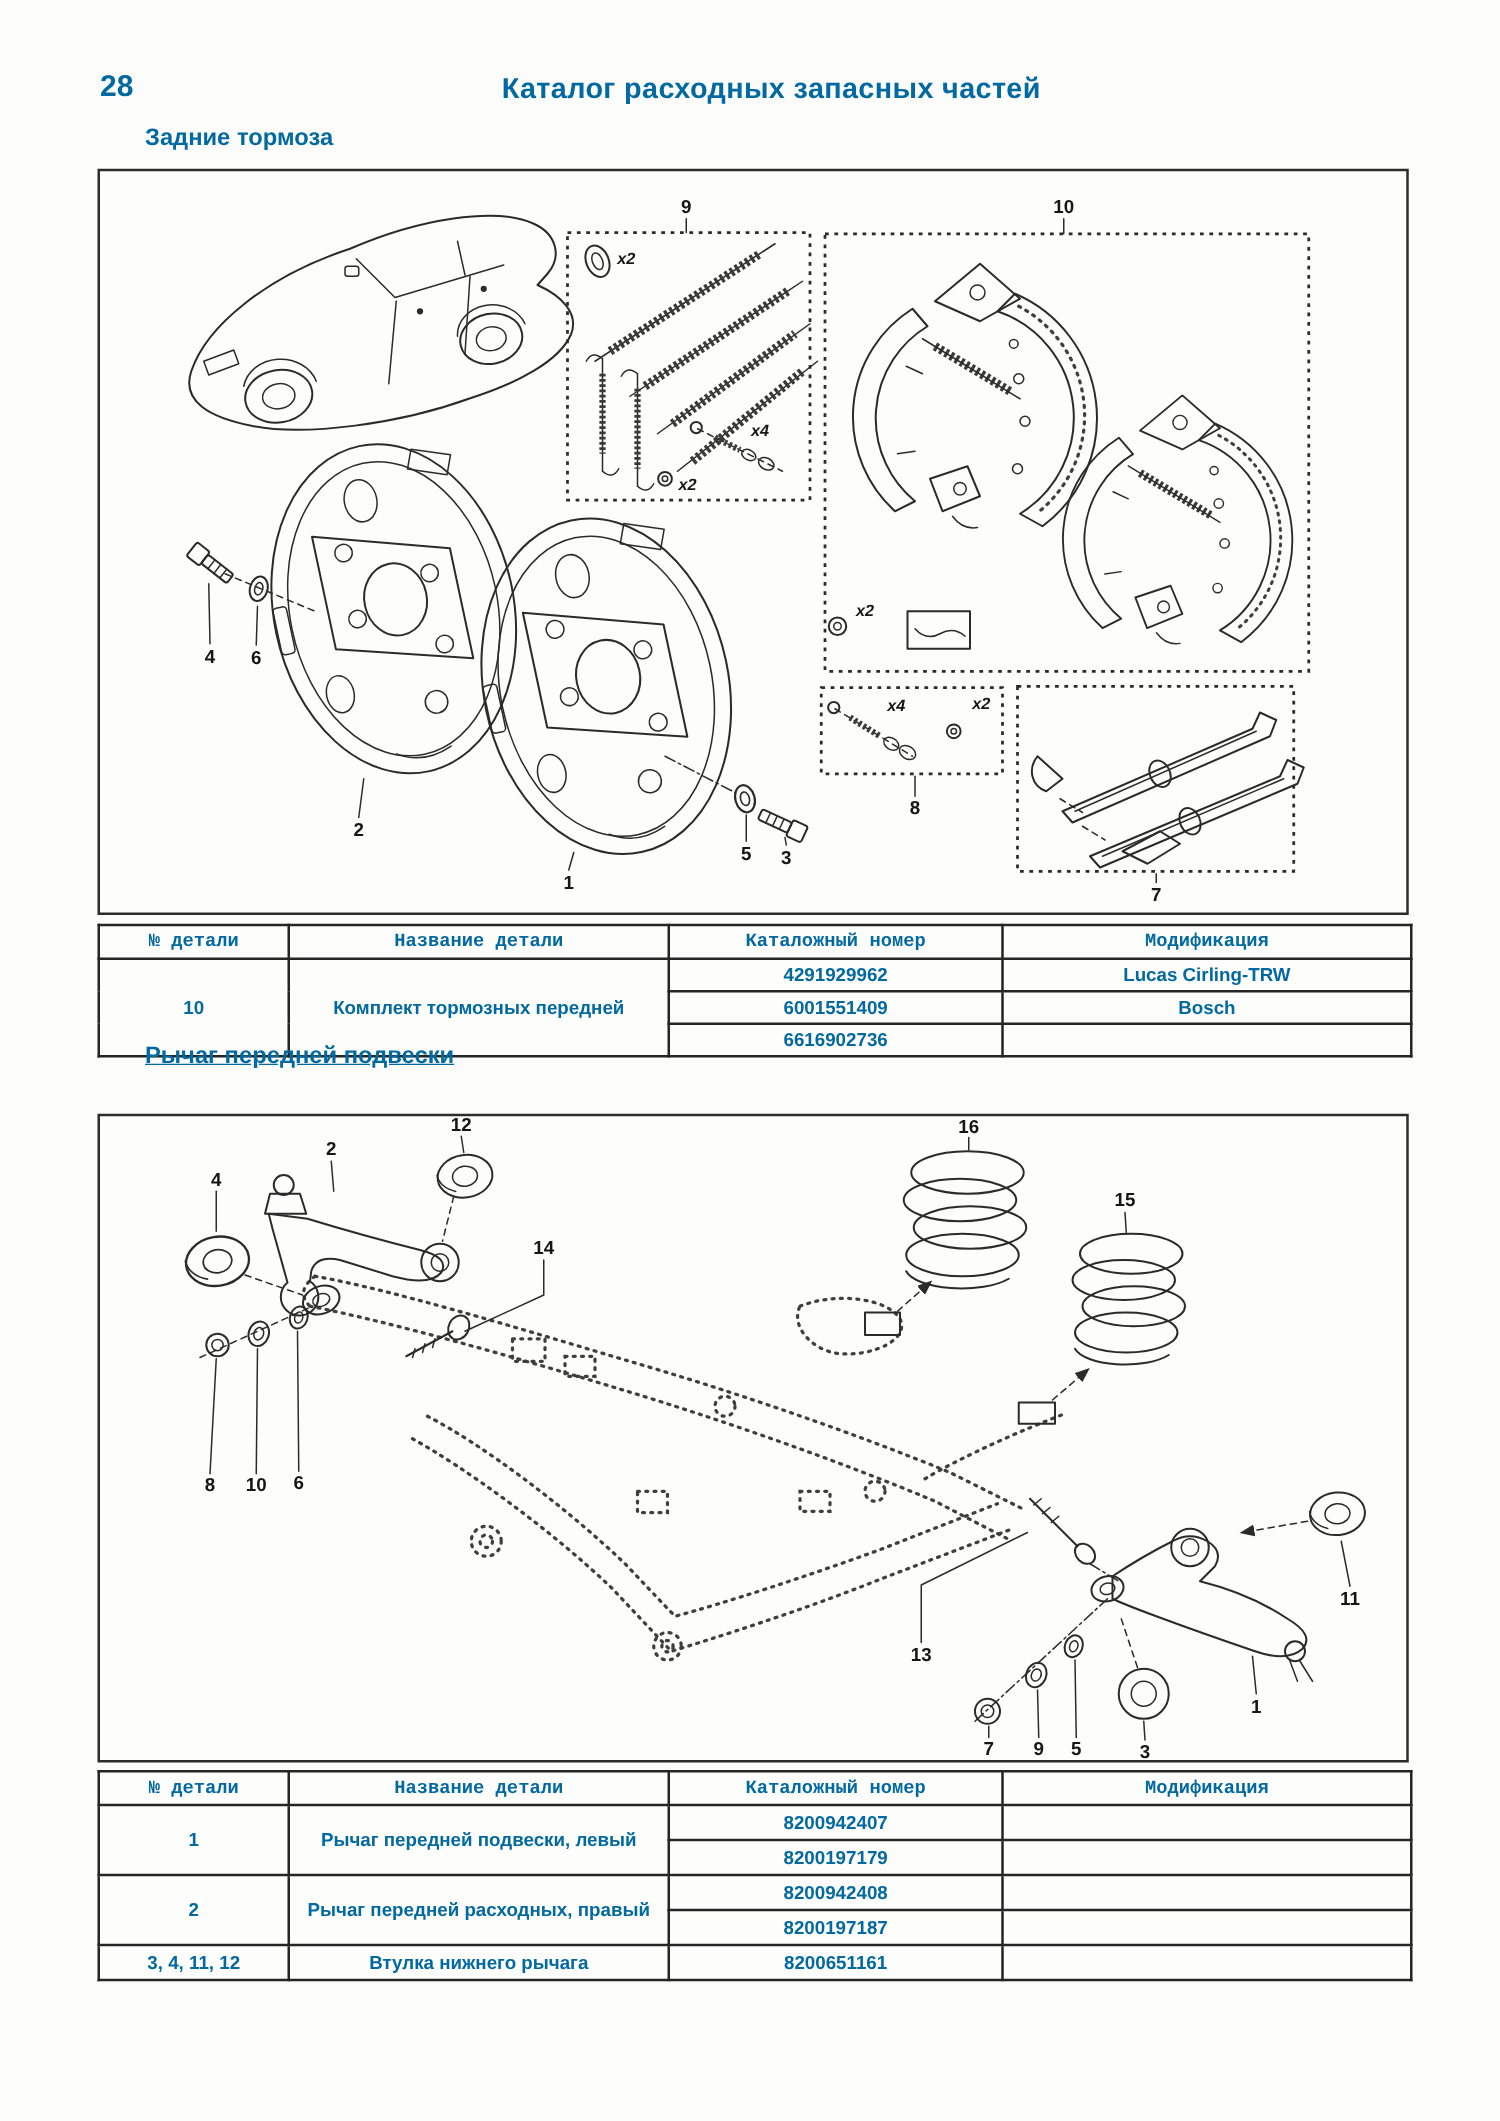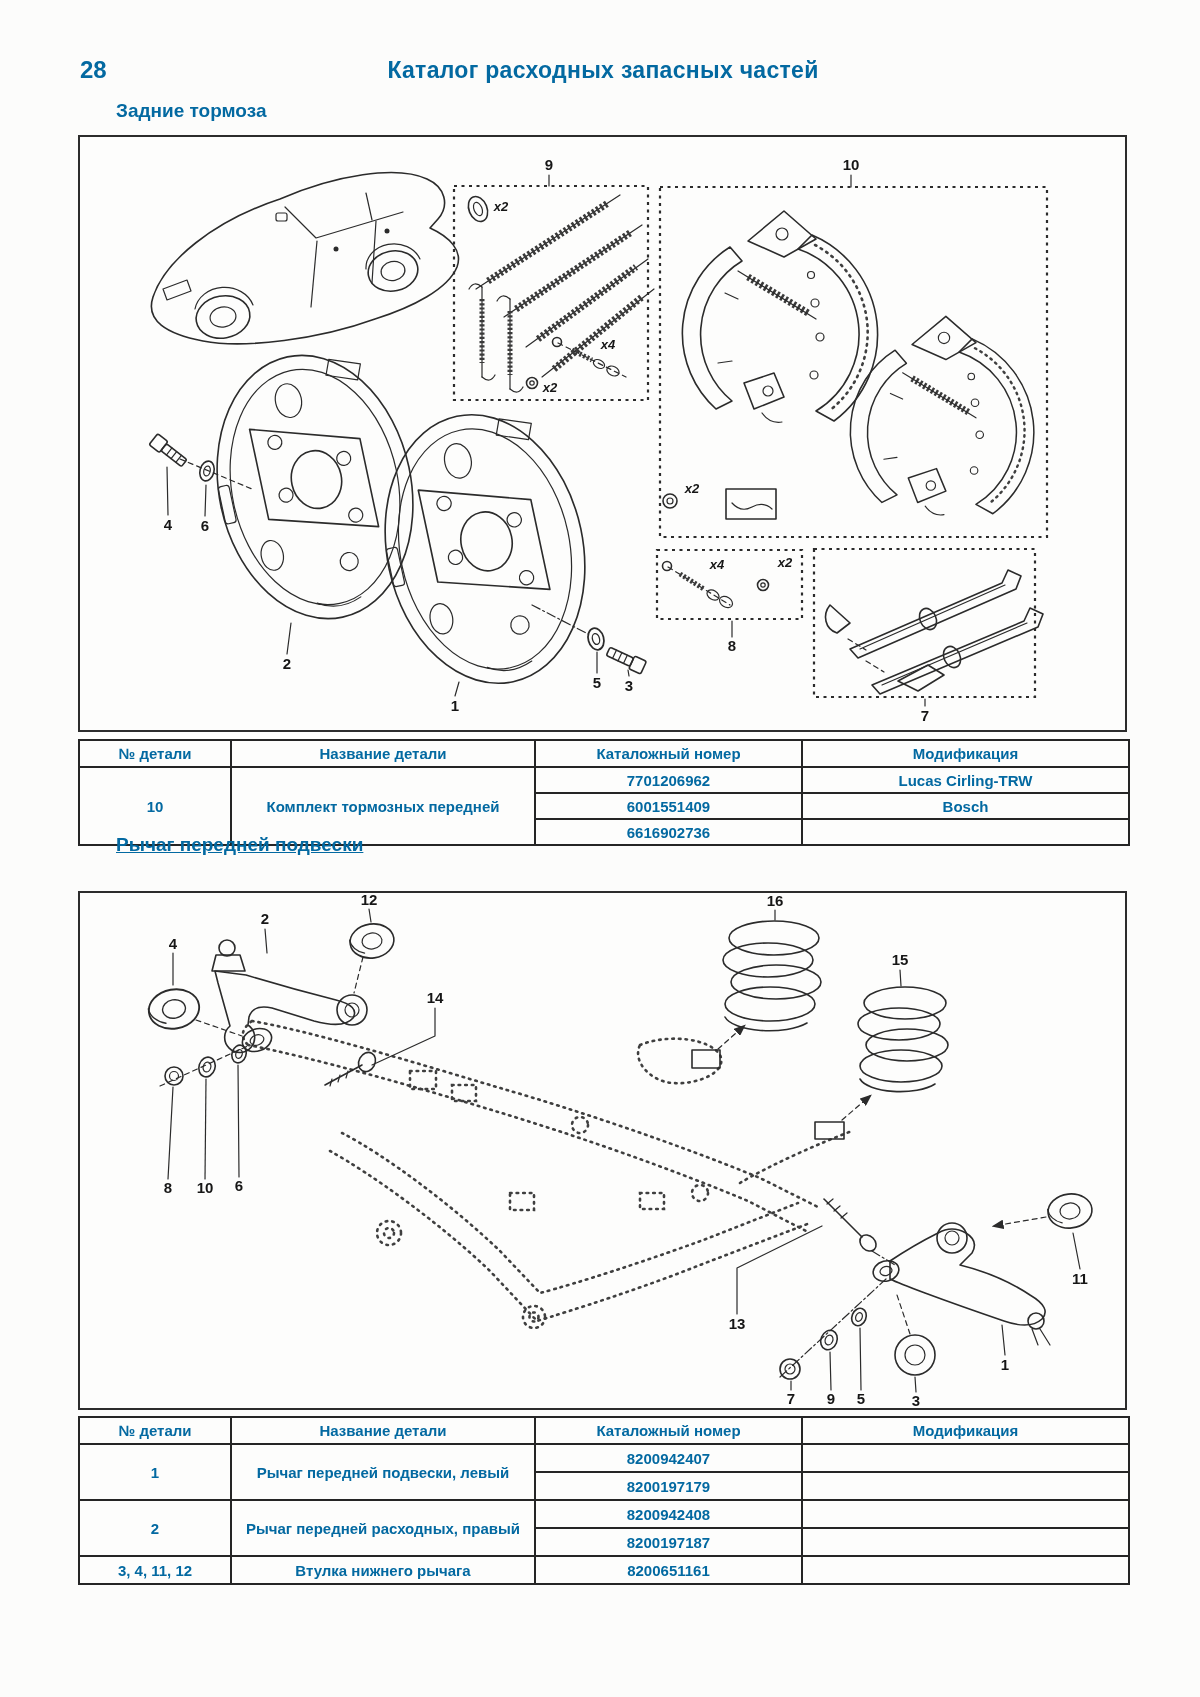--- a/index.html
+++ b/index.html
@@ -1,35 +1,35 @@
 <!DOCTYPE html>
 <html><head>
 <meta charset="utf-8">
 <style>
   html,body{margin:0;padding:0;background:#e8e8e6;}
   .page{position:relative;width:1200px;height:1697px;background:#fcfcfb;
         font-family:"Liberation Sans",sans-serif;color:#0369a1;overflow:hidden;}
   .page-number{position:absolute;left:80px;top:56px;font-size:24px;font-weight:bold;}
-  .page-title{position:absolute;left:78px;top:57px;width:1050px;text-align:center;
+  .page-title{position:absolute;left:92px;top:57px;width:1050px;text-align:center;
               font-size:23px;font-weight:bold;letter-spacing:.3px;}
   .section-heading{position:absolute;left:80px;font-size:19px;font-weight:bold;margin-left:36px;}
   #heading-1{top:100px;}
   #heading-2{top:834px;text-decoration:underline;}
   .diagram{position:absolute;left:78px;border:2px solid #2c2c2c;background:#fdfdfc;}
   #diagram-1{top:135px;width:1045px;height:593px;}
   #diagram-2{top:891px;width:1045px;height:515px;}
   .diagram svg{display:block;width:100%;height:100%;}
 
   table.parts{position:absolute;left:78px;width:1050px;border-collapse:collapse;
               table-layout:fixed;background:#fdfdfc;}
   #table-1{top:739px;}
   #table-2{top:1416px;}
   table.parts th,table.parts td{border:2px solid #252525;font-size:15px;font-weight:bold;
               text-align:center;padding:1px 6px;overflow:hidden;white-space:nowrap;}
-  table.parts th{height:23px;}
+  table.parts th{height:23px;font-family:Liberation Mono, monospace;}
   #table-1 td{height:22px;}
   #table-2 td{height:24px;}
   td.name-cell{text-align:left;padding-left:9px;}
 
   
   .ln{fill:none;stroke:#2b2b2b;stroke-width:1.6;stroke-linecap:round;stroke-linejoin:round;}
   .ln2{fill:none;stroke:#2b2b2b;stroke-width:1.2;stroke-linecap:round;stroke-linejoin:round;}
   .boxd{fill:none;stroke:#2b2b2b;stroke-width:2.2;stroke-dasharray:3 4.5;}
   .dash{stroke-dasharray:5 4;}
   .dashdot{stroke-dasharray:9 3 2 3;}
@@ -266,21 +266,21 @@
     <tbody>
         <tr>
       <th>№ детали</th>
       <th>Название детали</th>
       <th>Каталожный номер</th>
       <th>Модификация</th>
     </tr>
     <tr>
       <td rowspan="3">10</td>
       <td rowspan="3" class="name-cell">Комплект тормозных передней</td>
-      <td>7701206962</td>
+      <td>4291929962</td>
       <td>Lucas Cirling-TRW</td>
     </tr>
     <tr>
       <td>6001551409</td>
       <td>Bosch</td>
     </tr>
     <tr>
       <td>6616902736</td>
       <td></td>
     </tr>

